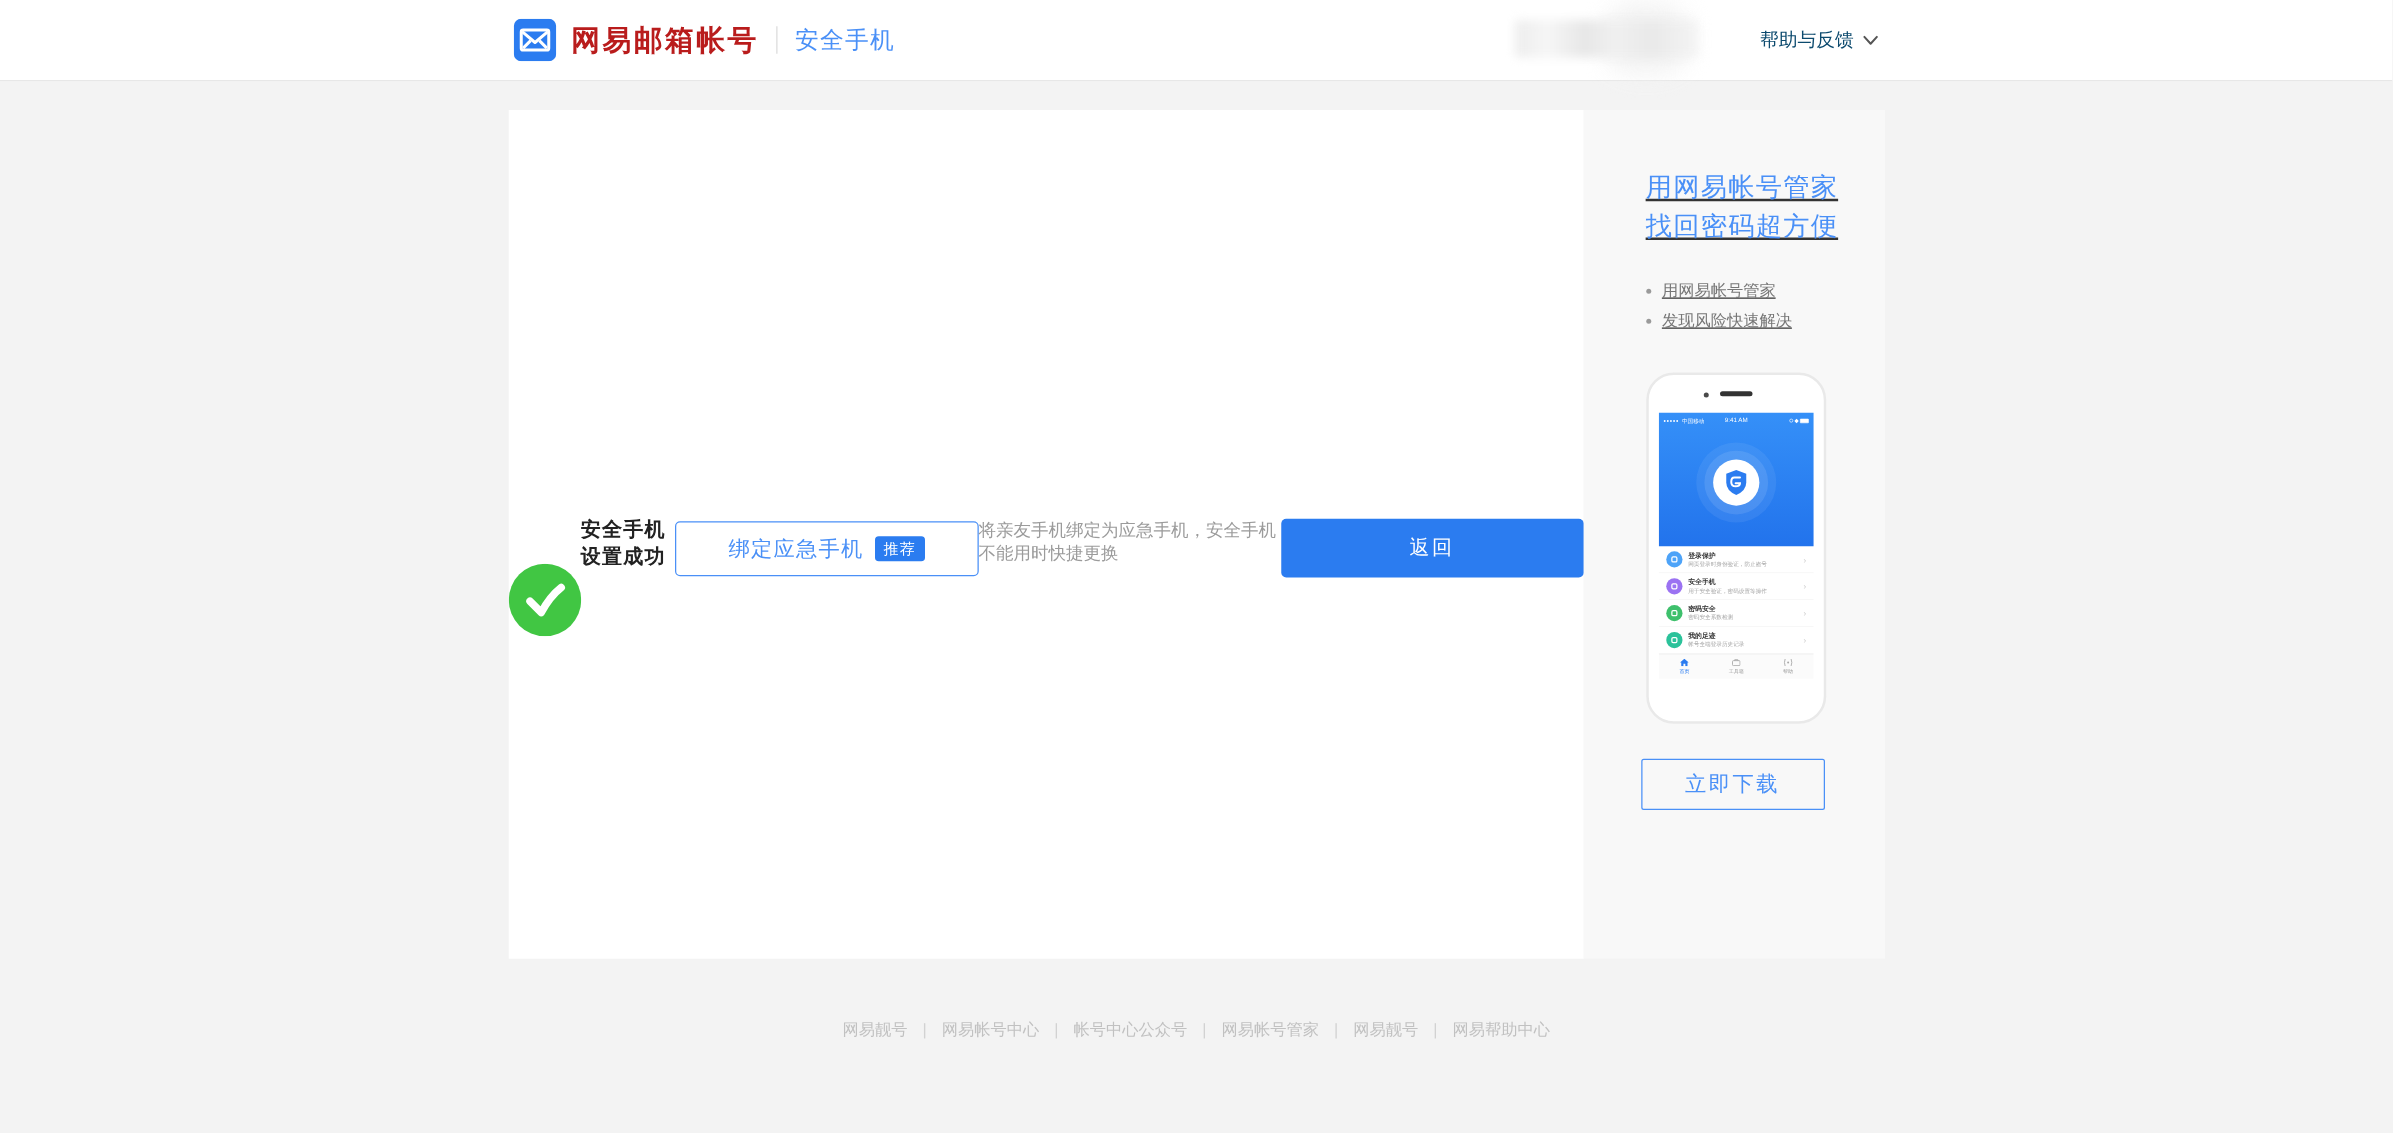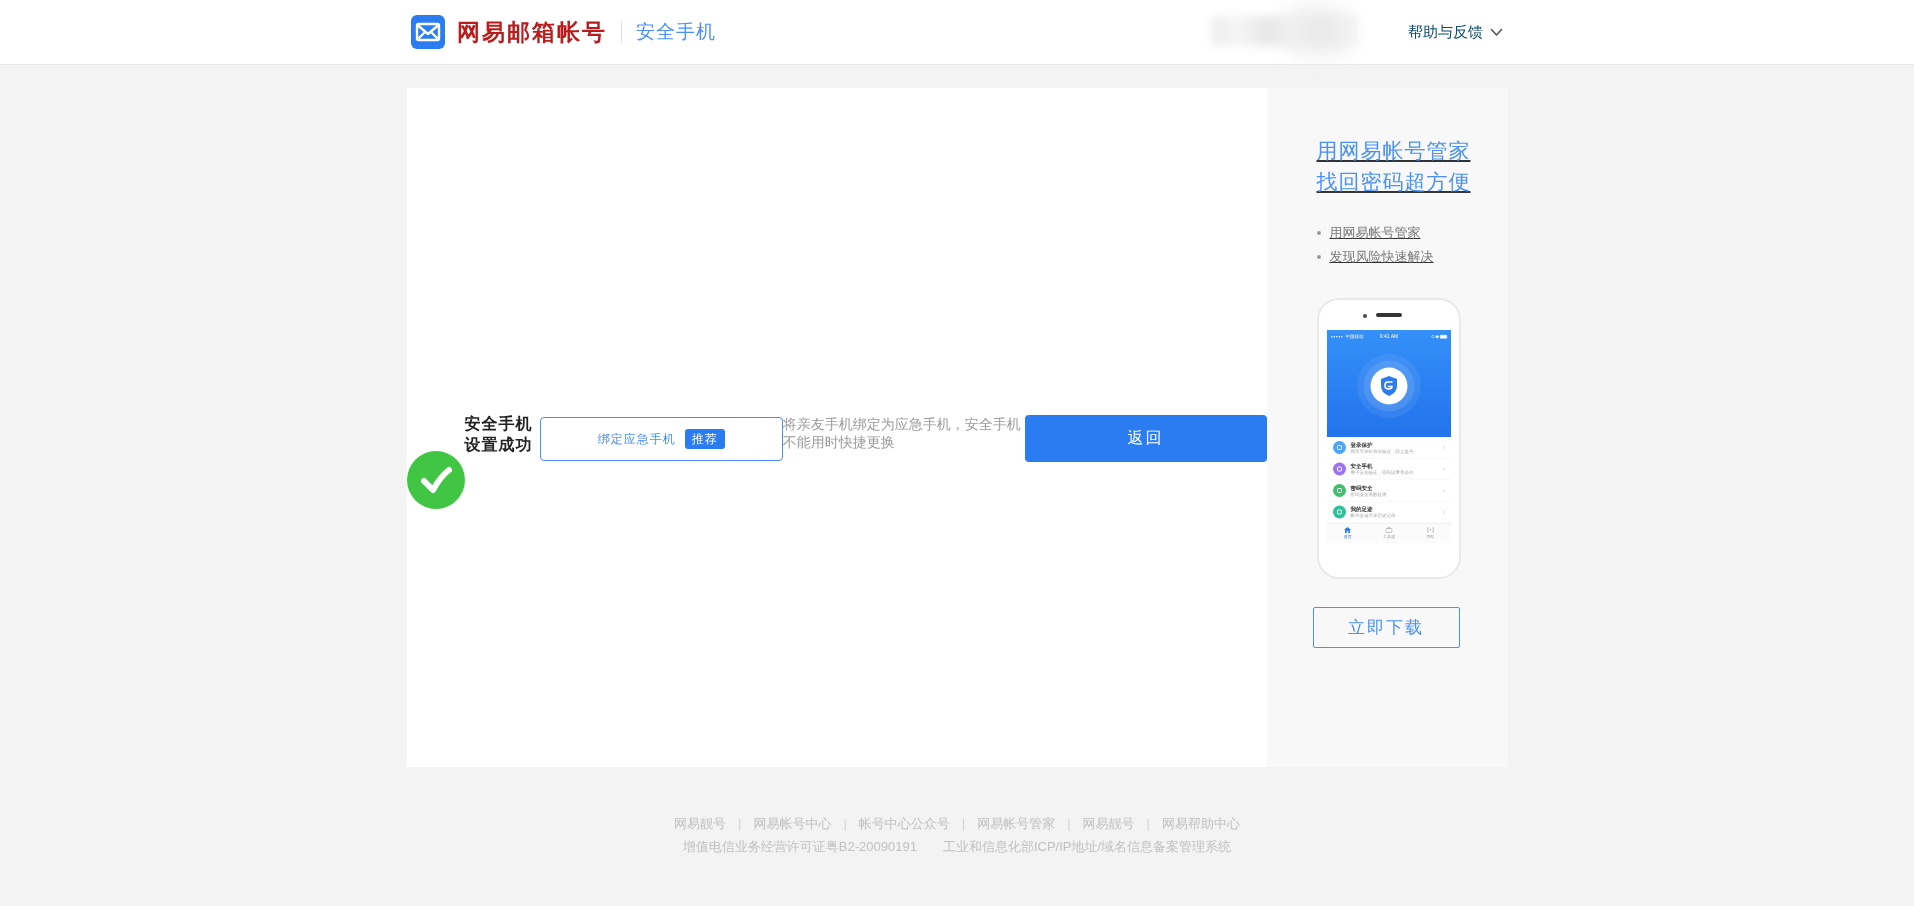--- a/index.html
+++ b/index.html
@@ -38,21 +38,21 @@
     width:860px; height:679px; background:#fff;
     display:flex; flex-direction:row; align-items:center;
   }
   .success-icon { margin-top:105px; width:58px; height:58px; }
   .success-title { margin-top:15px; font-size:16px; font-weight:700; color:#222; letter-spacing:1px; }
   .option-box {
     margin-top:23px; width:436px; height:44px; background:#fff;
     border:1px solid #4a90f7; border-radius:4px; cursor:pointer;
     display:flex; align-items:center; justify-content:center;
   }
-  .option-label { font-size:12px; color:#4a90f7; letter-spacing:1px; }
+  .option-label { font-size:17px; color:#4a90f7; letter-spacing:1px; }
   .recommend-badge {
     margin-left:9px; background:#2b7cf0; color:#fff; font-size:12px;
     line-height:1; padding:4px 7px; border-radius:3px; letter-spacing:1px;
   }
   .option-desc { width:436px; margin-top:12px; font-size:14px; color:#9b9b9b; }
   .back-btn {
     margin-top:21px; width:436px; height:47px; background:#2b7cf0; border:none;
     border-radius:4px; color:#fff; font-size:16px; letter-spacing:2px; cursor:pointer;
     font-family:inherit;
   }
@@ -304,16 +304,13 @@
     </div>
 
     <button class="download-btn">立即下载</button>
   </div>
 </div>
 
 <div class="footer">
   <div class="f-line">
     <span class="f-link">网易靓号</span><span class="f-sep">|</span><span class="f-link">网易帐号中心</span><span class="f-sep">|</span><span class="f-link">帐号中心公众号</span><span class="f-sep">|</span><span class="f-link">网易帐号管家</span><span class="f-sep">|</span><span class="f-link">网易靓号</span><span class="f-sep">|</span><span class="f-link">网易帮助中心</span>
   </div>
-  <div class="f-line">
-    <span>增值电信业务经营许可证粤B2-20090191</span><span class="f-gap"></span><span class="f-link">工业和信息化部ICP/IP地址/域名信息备案管理系统</span>
-  </div>
 </div>
 
 </body></html>

